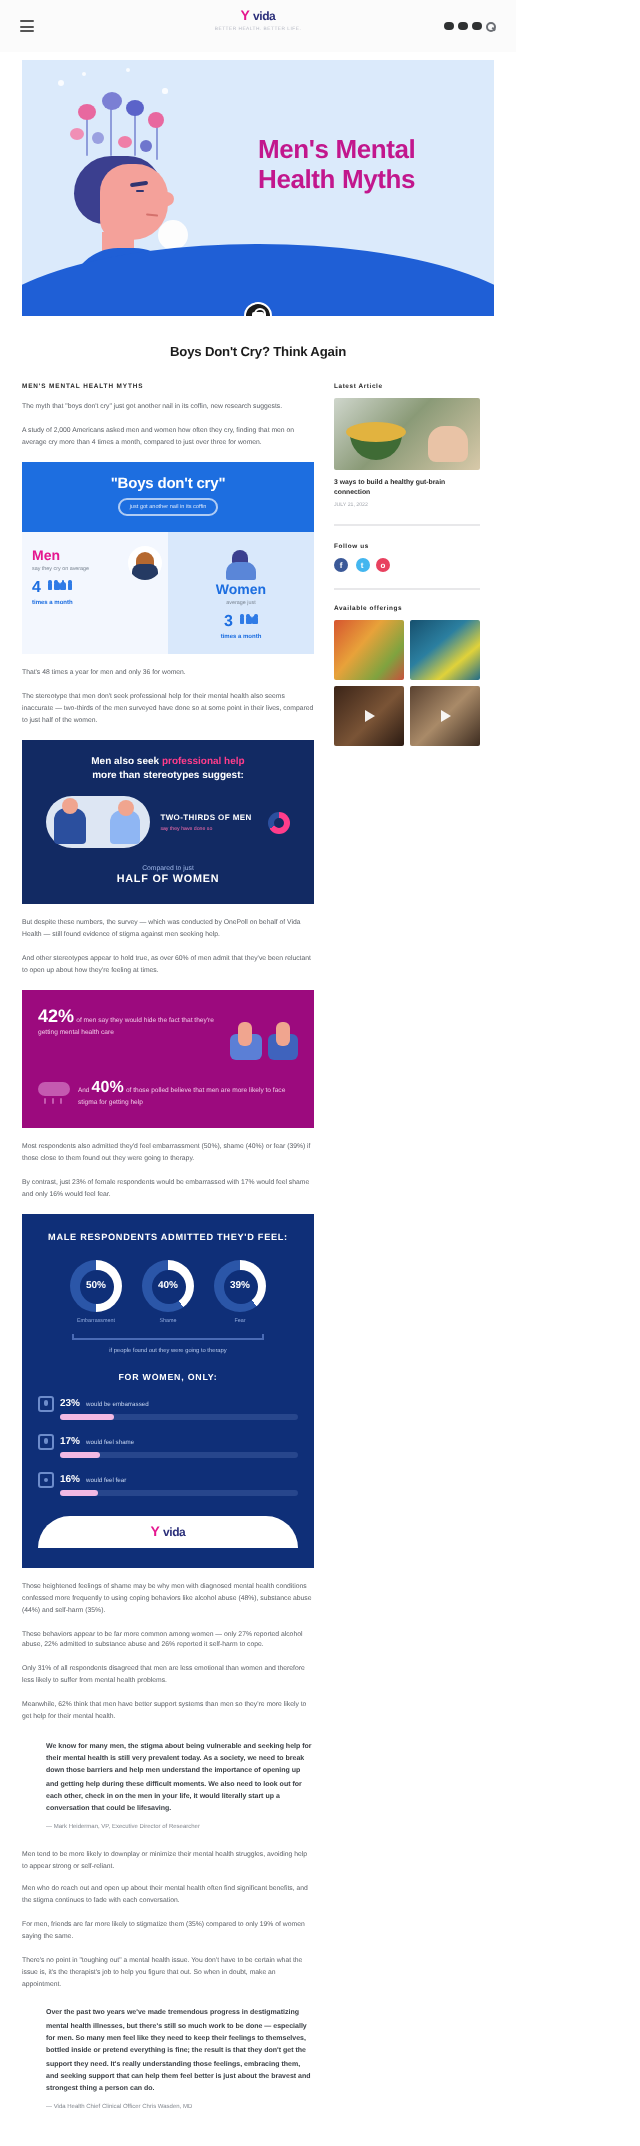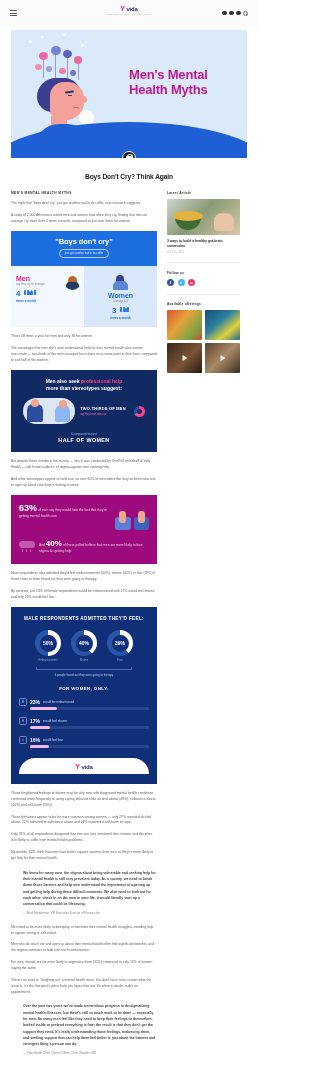--- a/index.html
+++ b/index.html
@@ -423,21 +423,21 @@
         <div class="ig2-cmp">Compared to just</div>
         <div class="ig2-cmp2">HALF OF WOMEN</div>
       </div>
 
       <p class="para">But despite these numbers, the survey — which was conducted by OnePoll on behalf of Vida Health — still found evidence of stigma against men seeking help.</p>
       <p class="para">And other stereotypes appear to hold true, as over 60% of men admit that they've been reluctant to open up about how they're feeling at times.</p>
 
       <div class="info ig3">
         <div class="ig3-row">
           <div style="flex:1;">
-            <span class="ig3-pct">63%</span>
+            <span class="ig3-pct">42%</span>
             <span class="ig3-txt">of men say they would hide the fact that they're getting mental health care</span>
           </div>
           <div class="ig3-ill">
             <span class="sofa"></span>
               <span class="sofa2"></span>
             <span class="pers" style="left:4px;"></span>
               <span class="pers" style="right:4px;"></span>
           </div>
         </div>
         <div class="ig3-row2">

